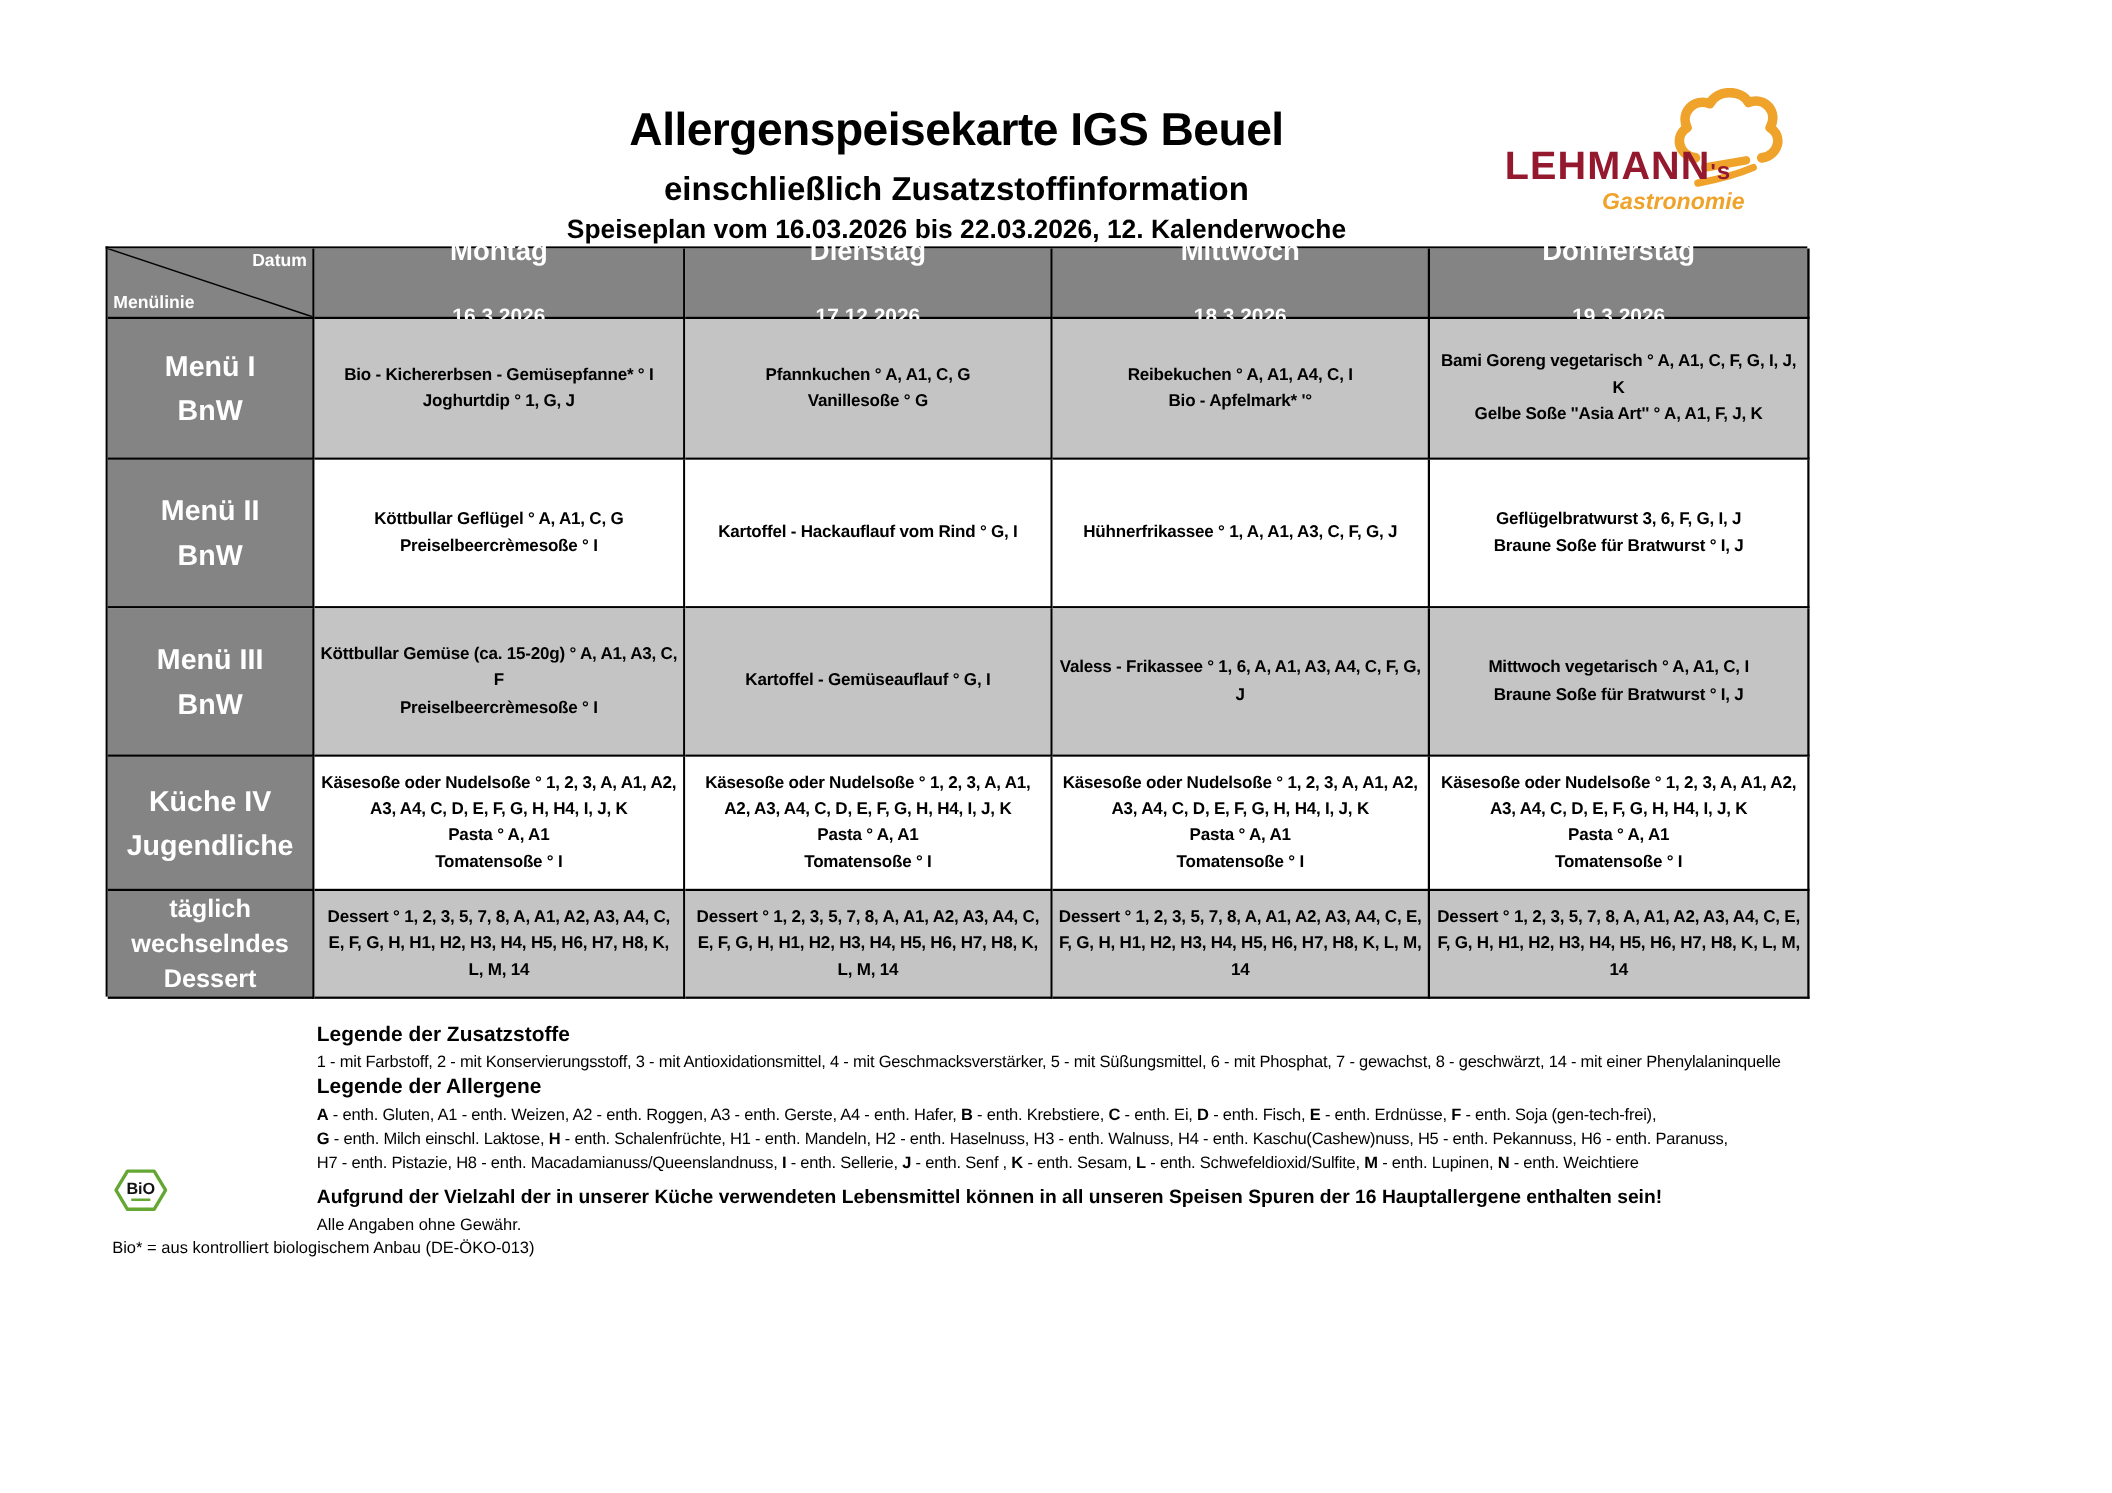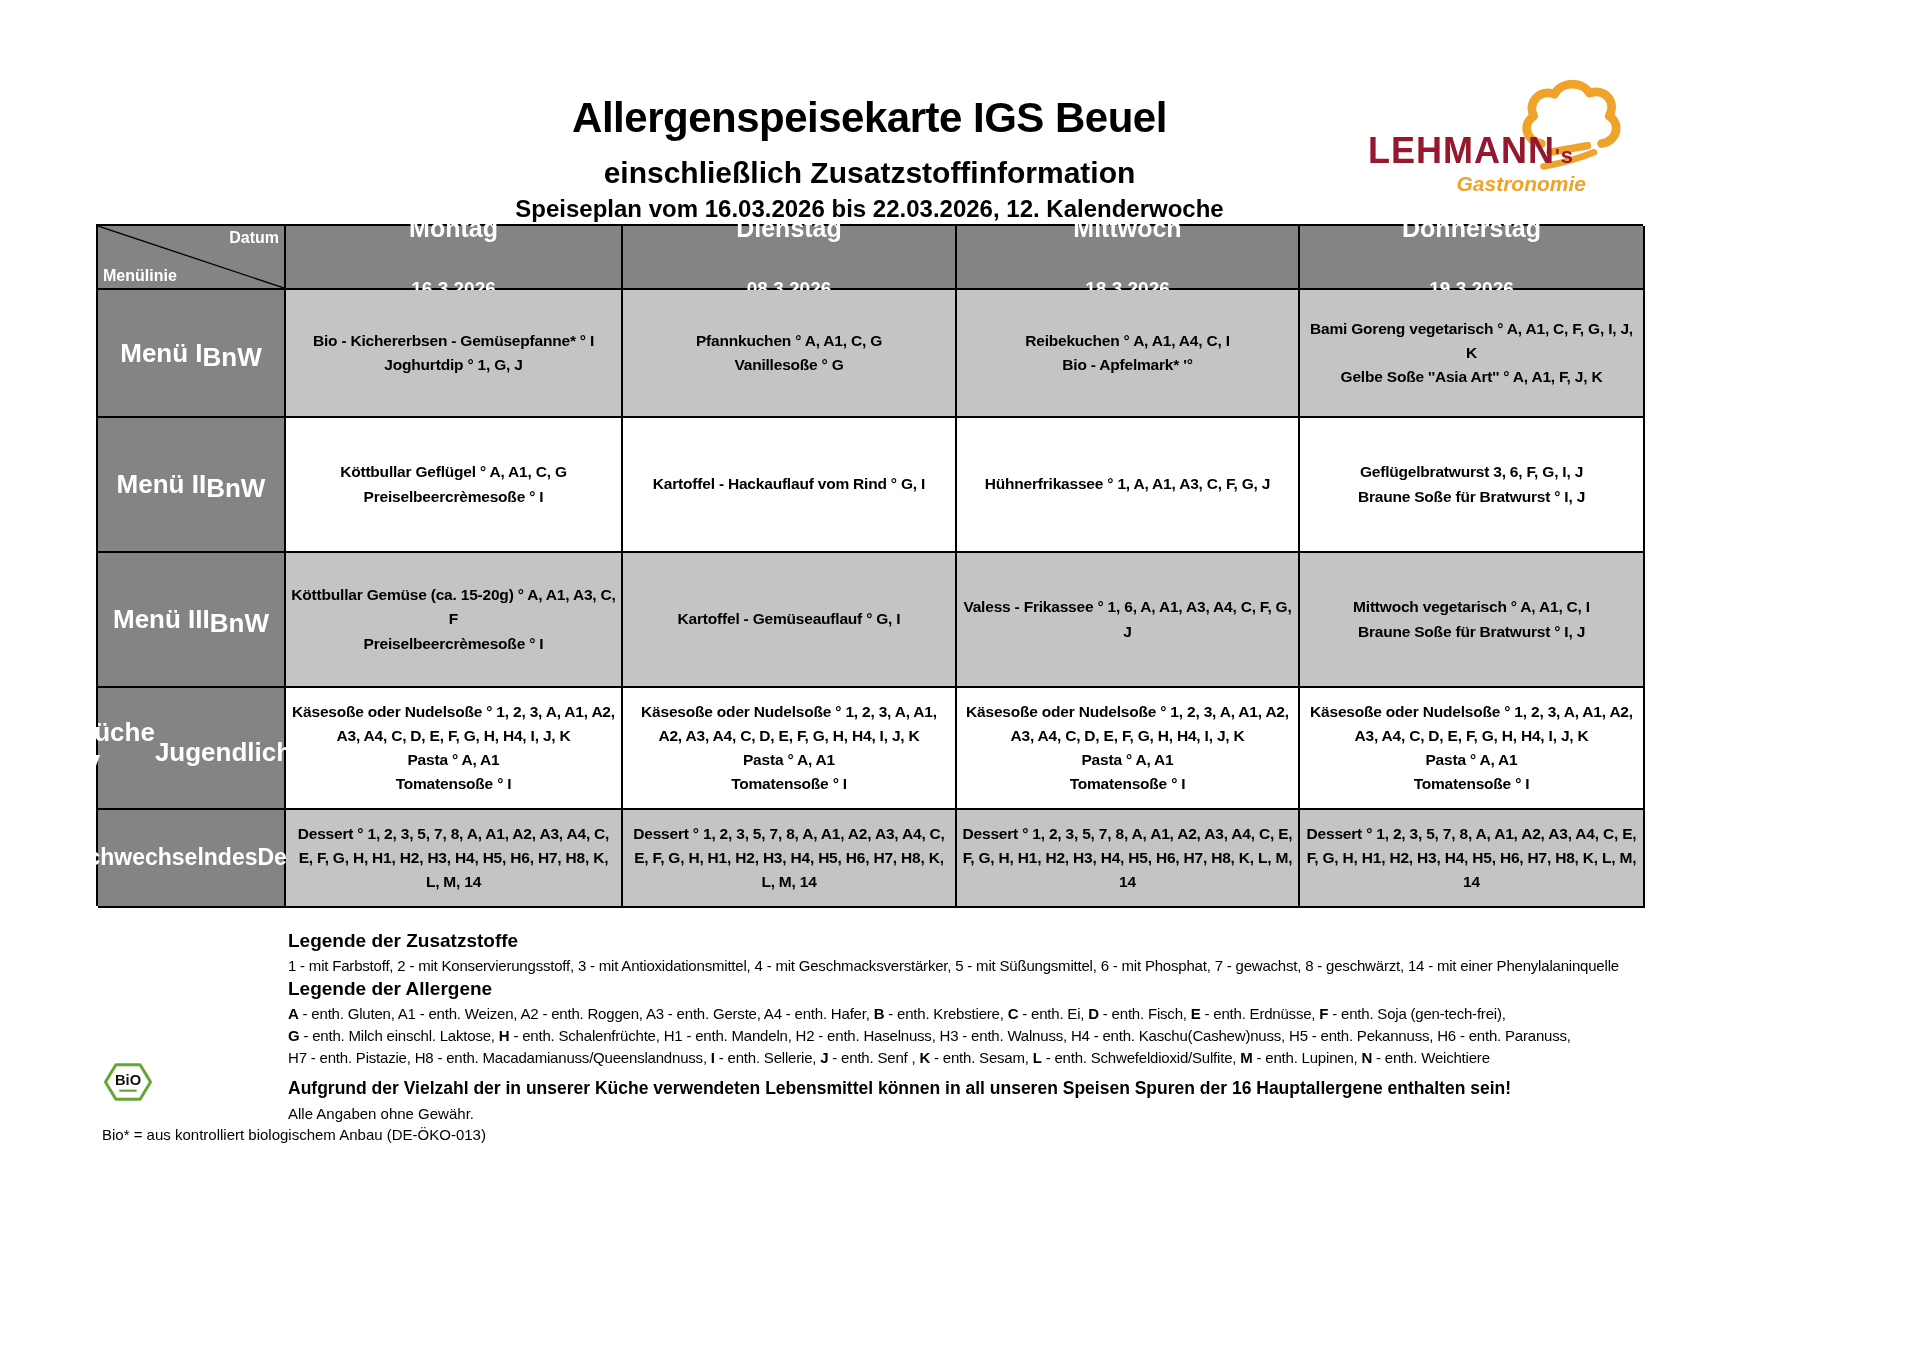--- a/index.html
+++ b/index.html
@@ -28,21 +28,21 @@
                 grid-template-rows:64px 128px 135px 135px 122px 98px;
                 border-top:2px solid #000; border-left:2px solid #000; background:#fff; }
   .cell { border-right:2px solid #000; border-bottom:2px solid #000; position:relative; }
   .hdr  { background:#848484; color:#ffffff; }
   .day  { display:flex; flex-direction:column; justify-content:center; align-items:center;gap:32px; }
   .day .dname { font-size:25px; font-weight:bold; }
   .day .ddate { font-size:19px; font-weight:bold; margin-top:3px; }
   .corner svg.diag { position:absolute; left:0; top:0; width:100%; height:100%; }
   .corner .tr { position:absolute; top:3px; right:5px; font-size:16px; font-weight:bold; }
   .corner .bl { position:absolute; bottom:3px; left:5px; font-size:16px; font-weight:bold; }
-  .rowlabel { display:flex; flex-direction:row; justify-content:center; align-items:center; }
+  .rowlabel { display:flex; flex-direction:column; justify-content:center; align-items:center; }
   .rowlabel div { font-size:26px; font-weight:bold; line-height:1.25; }
   .rowlabel.triple div { font-size:23px; line-height:1.35; }
   .rowlabel .l2 { margin-top:8px; }
   .food { display:flex; flex-direction:column; justify-content:center; align-items:center;
           text-align:center; padding:2px 5px; background:#fff; }
   .food.shaded { background:#c4c4c4; }
   .food div { font-size:15.5px; font-weight:bold; line-height:1.55; letter-spacing:-0.2px; }
 
   
   .legend { position:absolute; left:288px; top:926px; width:1335px; }
@@ -85,21 +85,21 @@
         </svg>
         <span class="tr">Datum</span>
         <span class="bl">Menülinie</span>
       </div>
       <div class="cell hdr day">
         <div class="dname">Montag</div>
         <div class="ddate">16.3.2026</div>
       </div>
       <div class="cell hdr day">
         <div class="dname">Dienstag</div>
-        <div class="ddate">08.3.2026</div>
+        <div class="ddate">17.12.2026</div>
       </div>
       <div class="cell hdr day">
         <div class="dname">Mittwoch</div>
         <div class="ddate">18.3.2026</div>
       </div>
       <div class="cell hdr day">
         <div class="dname">Donnerstag</div>
         <div class="ddate">19.3.2026</div>
       </div>
       <div class="cell hdr rowlabel">

